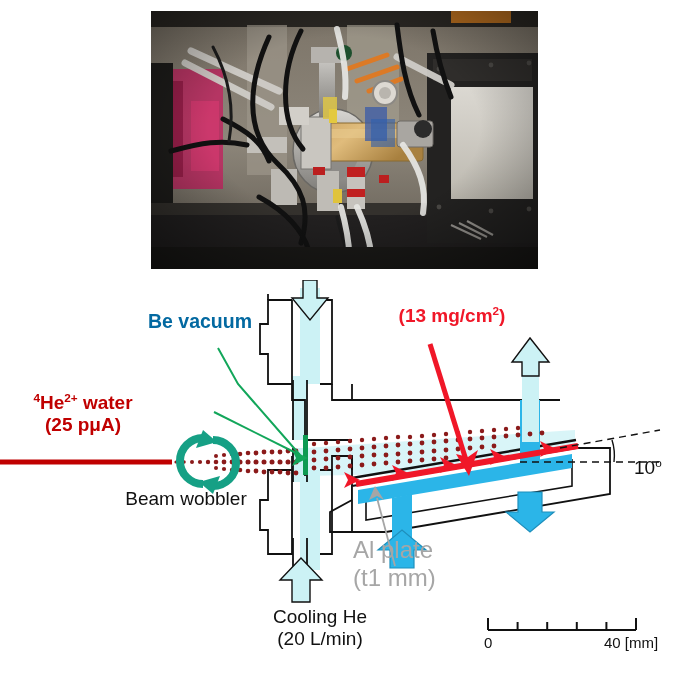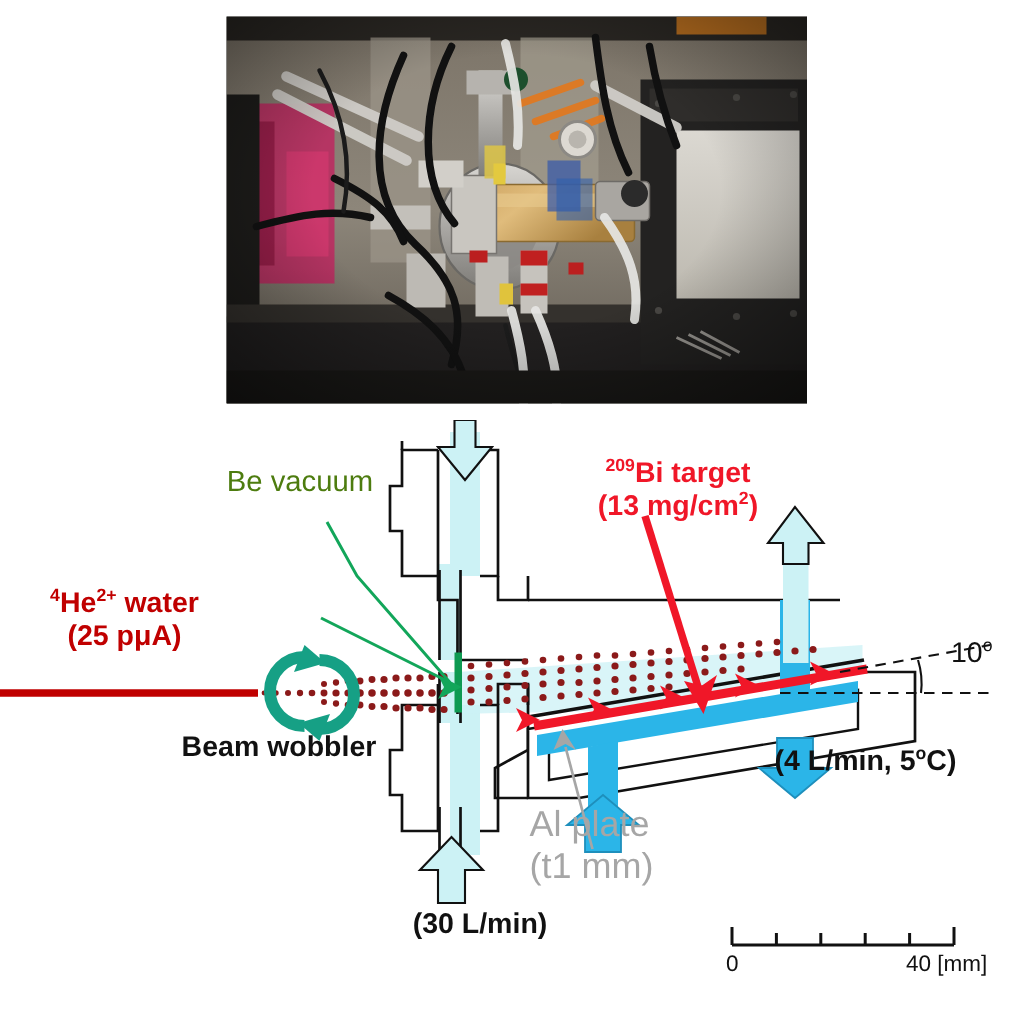--- a/index.html
+++ b/index.html
@@ -9,26 +9,26 @@
   .photo-frame{position:absolute;left:151px;top:11px;width:387px;height:258px;
       background:#1b1a18;overflow:hidden;border:0;}
   .photo-frame svg{display:block;}
 
   .diagram{position:absolute;left:0;top:280px;width:689px;height:396px;}
   .diagram svg{display:block;}
 
   .lbl{position:absolute;white-space:nowrap;line-height:1.18;}
   .lbl.center{text-align:center;}
 
-  .lbl-green{color:#4d7c0f;font-size:19.5px;font-weight:400;}
+  .lbl-green{color:#0369a1;font-size:19.5px;font-weight:700;}
   .lbl-red-dark{color:#C00000;font-size:19px;font-weight:bold;}
   .lbl-red-bright{color:#F01728;font-size:19px;font-weight:bold;}
-  .lbl-black{color:#111111;font-size:19px;font-weight:700;}
+  .lbl-black{color:#111111;font-size:19px;font-weight:400;}
   .lbl-gray{color:#A6A6A6;font-size:24px;font-weight:400;}
-  .lbl-angle{color:#111111;font-size:19px;font-weight:400;}
+  .lbl-angle{color:#111111;font-size:19px;font-weight:400;margin-top:32px;}
   .lbl-scale{color:#111111;font-size:15px;font-weight:400;}
   sup{font-size:0.62em;vertical-align:super;line-height:0;}
 </style>
 </head>
 <body>
 
 <div class="photo-frame">
   <svg width="387" height="258" viewBox="0 0 387 258">
     <defs>
       <linearGradient id="bgwall" x1="0" y1="0" x2="0" y2="1">
@@ -418,37 +418,36 @@
 <div class="lbl lbl-green center" style="left:120px;top:310px;width:160px;">
   <div>Be vacuum</div>
 </div>
 
 <div class="lbl lbl-red-dark center" style="left:8px;top:392px;width:150px;">
   <div><sup>4</sup><span>He</span><sup>2+</sup><span> water</span></div>
   <div>(25 pμA)</div>
 </div>
 
 <div class="lbl lbl-red-bright center" style="left:372px;top:305px;width:160px;">
-  <div><sup>209</sup><span>Bi target</span></div>
   <div><span>(13 mg/cm</span><sup>2</sup><span>)</span></div>
 </div>
 
 <div class="lbl lbl-black center" style="left:96px;top:488px;width:180px;">
   <div>Beam wobbler</div>
 </div>
 
 <div class="lbl lbl-gray" style="left:353px;top:536px;">
   <div>Al plate</div>
   <div>(t1 mm)</div>
 </div>
 
 <div class="lbl lbl-black center" style="left:240px;top:606px;width:160px;">
-  <div>(30 L/min)</div>
+  <div>Cooling He</div>
+  <div>(20 L/min)</div>
 </div>
 
 <div class="lbl lbl-black center" style="left:482px;top:497px;width:190px;">
-  <div><span>(4 L/min, 5</span><sup>o</sup><span>C)</span></div>
 </div>
 
 <div class="lbl lbl-angle" style="left:634px;top:425px;"><span>10</span><sup>o</sup></div>
 
 <div class="lbl lbl-scale" style="left:484px;top:634px;">0</div>
 <div class="lbl lbl-scale" style="left:604px;top:634px;">40 [mm]</div>
 
 </body></html>

